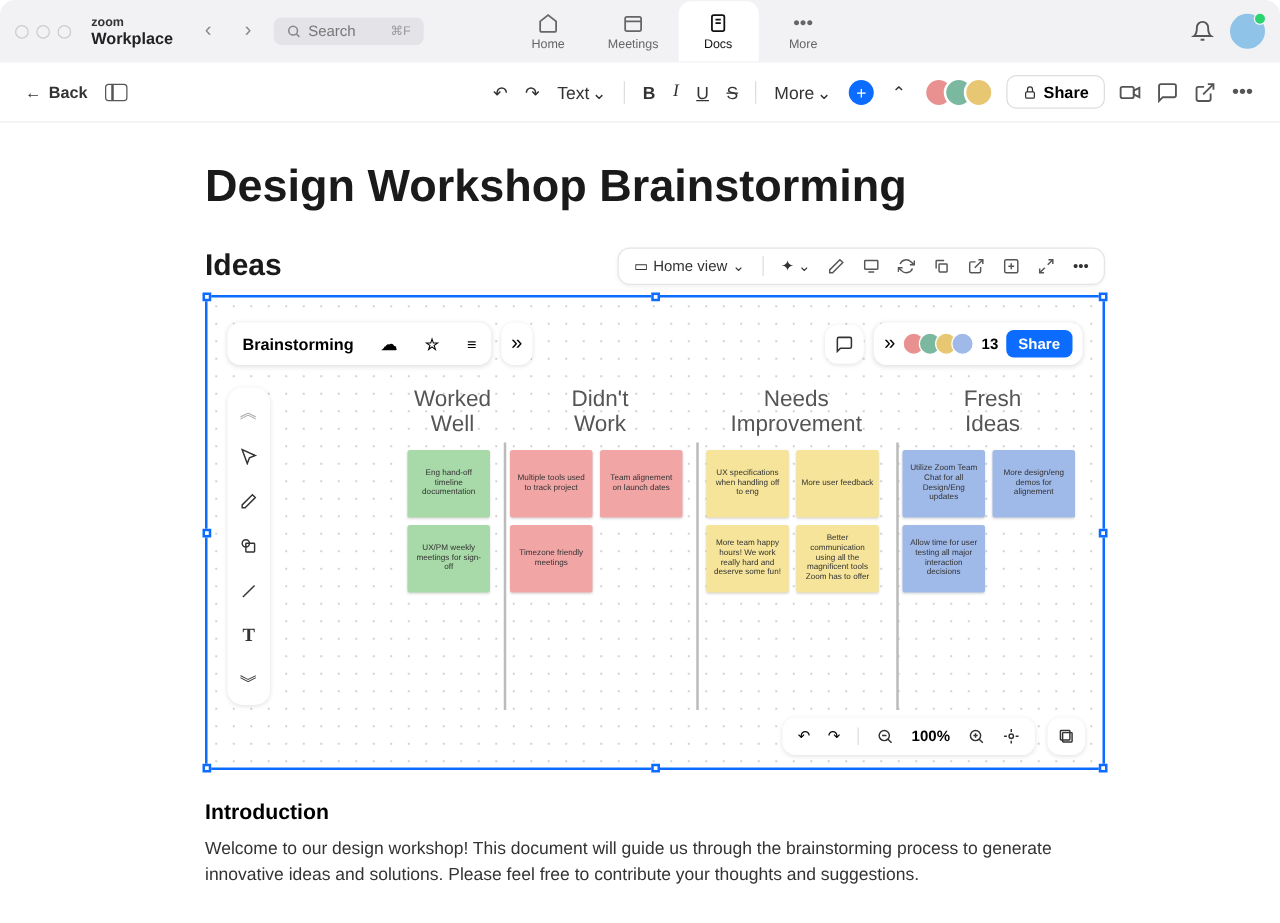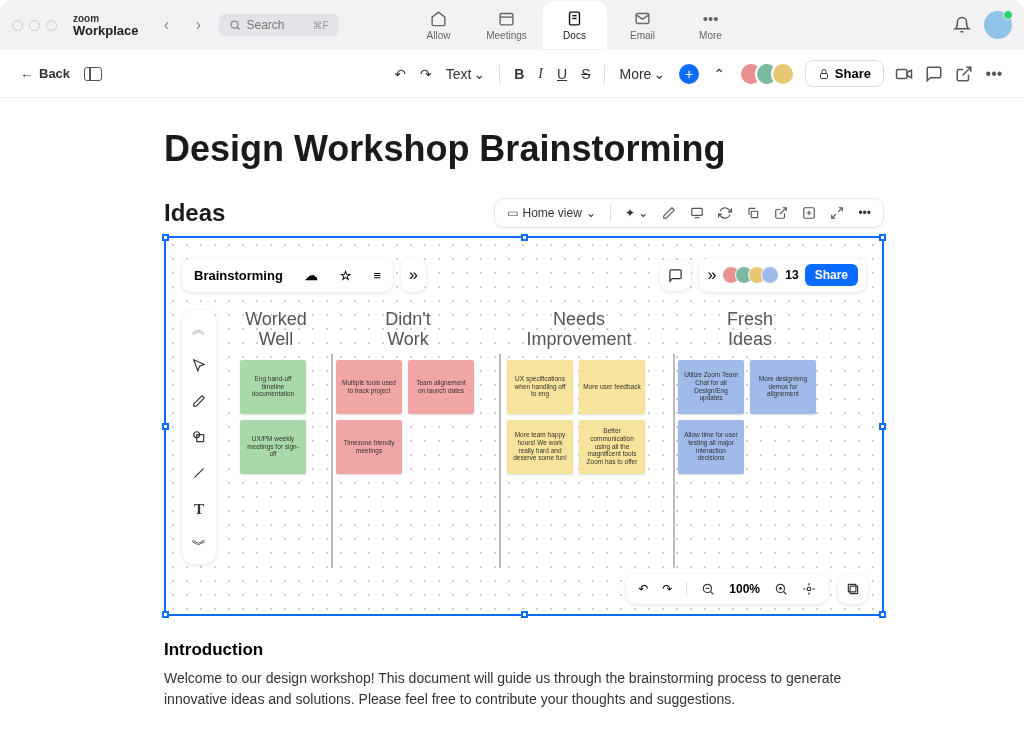--- a/index.html
+++ b/index.html
@@ -50,21 +50,21 @@
 .wb-tab-small { background: #fff; border-radius: 10px; padding: 8px; display: flex; align-items: center; box-shadow: 0 1px 4px rgba(0,0,0,0.12); cursor: pointer; }
 .wb-right-top { display: flex; align-items: center; gap: 8px; }
 .wb-share-chip { background: #fff; border-radius: 10px; padding: 6px 8px; display: flex; align-items: center; gap: 6px; box-shadow: 0 1px 4px rgba(0,0,0,0.12); }
 .wb-share-btn { background: #0b6cff; color: #fff; border-radius: 6px; padding: 4px 10px; font-size: 12px; font-weight: 600; cursor: pointer; }
 .mini-avatars { display: flex; }
 .mini-avatars span { width: 18px; height: 18px; border-radius: 50%; border: 1.5px solid #fff; margin-left: -5px; }
 .mini-avatars span:first-child { margin-left: 0; }
 .wb-body { display: flex; gap: 4px; }
 .wb-tools { background: #fff; border-radius: 12px; padding: 10px 4px; display: flex; flex-direction: column; gap: 18px; align-items: center; width: 34px; box-shadow: 0 1px 4px rgba(0,0,0,0.12); }
 .tool-ico { width: 18px; height: 18px; display: flex; align-items: center; justify-content: center; color: #333; cursor: pointer; font-size: 15px; }
-.board-cols { display: flex; gap: 24px; flex: 1; padding-left: 20px; }
+.board-cols { display: flex; gap: 10px; flex: 1; padding-left: 20px; justify-content: flex-end; }
 .board-col { display: flex; flex-direction: column; align-items: center; position: relative; }
 .col-title { font-size: 18px; color: #555; font-weight: 500; text-align: center; line-height: 1.1; margin-bottom: 10px; white-space: pre-line; }
 .col-line { width: 1.5px; background: #bbb; position: absolute; top: 44px; bottom: -4px; left: -5px; }
 .notes-grid { display: flex; flex-wrap: wrap; gap: 6px; justify-content: flex-start; }
 .note { width: 66px; height: 54px; border-radius: 2px; font-size: 6.5px; line-height: 1.2; text-align: center; display: flex; align-items: center; justify-content: center; padding: 4px; color: #333; box-shadow: 0 1px 2px rgba(0,0,0,0.15); }
 .note.green { background: #a8d9a8; } .note.red { background: #f2a5a5; } .note.yellow { background: #f5e49a; } .note.blue { background: #9fb9e8; }
 .col-1 .notes-grid, .col-3 .notes-grid { width: 72px; } .col-2 .notes-grid, .col-4 .notes-grid { width: 144px; }
 .wb-bottom { position: absolute; bottom: 10px; right: 14px; display: flex; gap: 10px; }
 .wb-bottom-chip { background: #fff; border-radius: 10px; padding: 8px 12px; display: flex; align-items: center; gap: 14px; box-shadow: 0 1px 4px rgba(0,0,0,0.12); font-size: 12px; }
 .intro-title { font-size: 17px; font-weight: 700; margin-top: 24px; margin-bottom: 8px; }
@@ -96,49 +96,40 @@
     <span>Search</span>
     <span class="search-kbd">⌘F</span>
   </div>
   <div class="center-nav">
     <div class="nav-item">
         <span class="nav-icon">
           <svg width="17" height="17" viewBox="0 0 24 24" fill="none" stroke="#666" stroke-width="2">
             <path d="M3 10l9-7 9 7v10a2 2 0 0 1-2 2H5a2 2 0 0 1-2-2z"></path>
           </svg>
         </span>
-        <span>Allow</span>
+        <span>Home</span>
       </div>
     <div class="nav-item">
         <span class="nav-icon">
           <svg width="17" height="17" viewBox="0 0 24 24" fill="none" stroke="#666" stroke-width="2">
             <rect x="3" y="5" width="18" height="16" rx="2"></rect>
             <line x1="3" y1="10" x2="21" y2="10"></line>
           </svg>
         </span>
         <span>Meetings</span>
       </div>
     <div class="nav-item active">
         <span class="nav-icon">
           <svg width="17" height="17" viewBox="0 0 24 24" fill="none" stroke="#111" stroke-width="2">
             <rect x="5" y="3" width="14" height="18" rx="2"></rect>
             <line x1="9" y1="8" x2="15" y2="8"></line>
             <line x1="9" y1="12" x2="15" y2="12"></line>
           </svg>
         </span>
         <span>Docs</span>
-      </div>
-    <div class="nav-item">
-        <span class="nav-icon">
-          <svg width="17" height="17" viewBox="0 0 24 24" fill="none" stroke="#666" stroke-width="2">
-            <rect x="3" y="5" width="18" height="14" rx="2"></rect>
-            <path d="M3 7l9 6 9-6"></path>
-          </svg>
-        </span>
-        <span>Email</span>
       </div>
     <div class="nav-item">
         <span class="nav-icon">•••</span>
         <span>More</span>
       </div>
   </div>
   <div class="top-right">
     <span class="ico-btn">
         <svg width="18" height="18" viewBox="0 0 24 24" fill="none" stroke="#555" stroke-width="2">
           <path d="M18 8a6 6 0 0 0-12 0c0 7-3 9-3 9h18s-3-2-3-9"></path>

